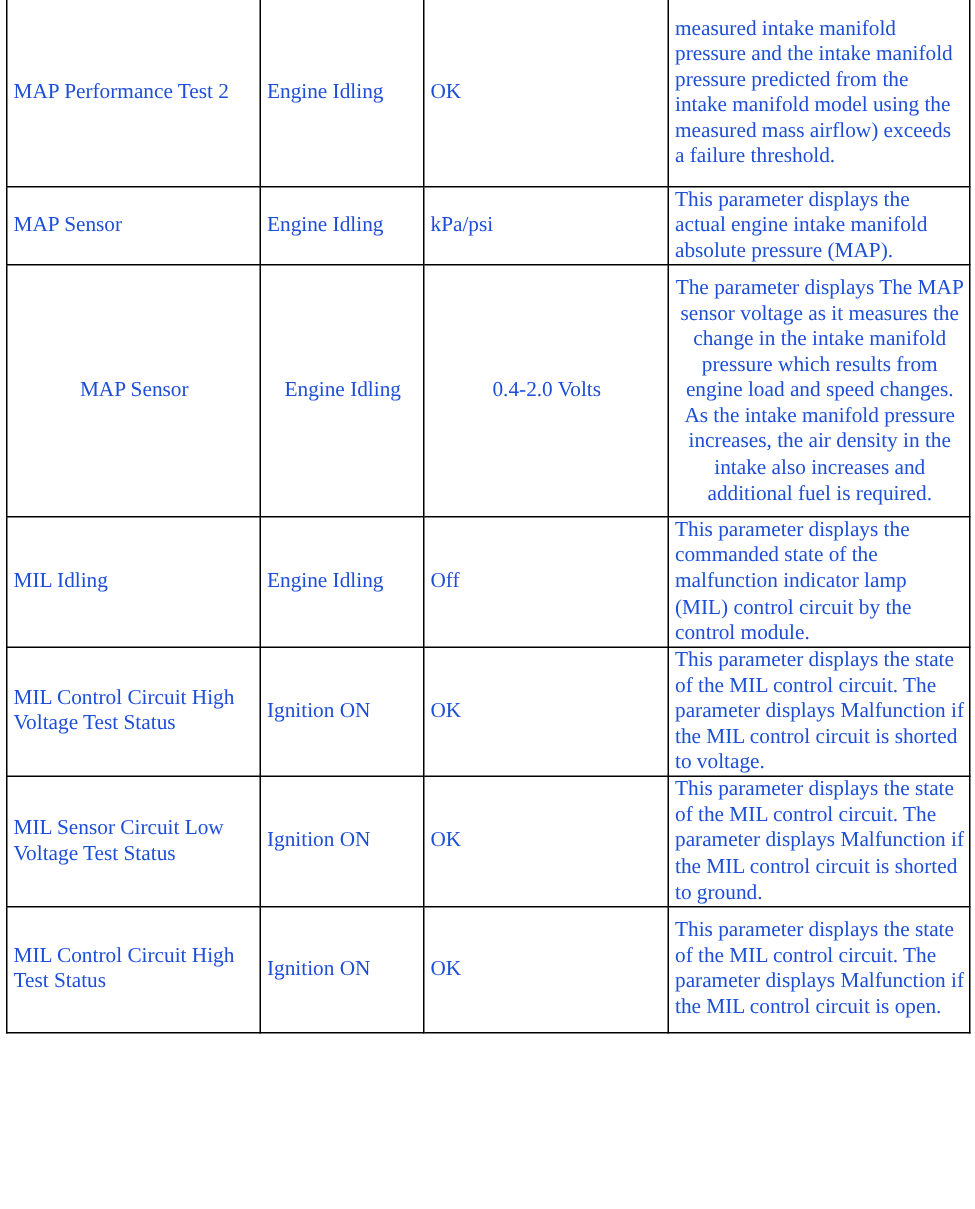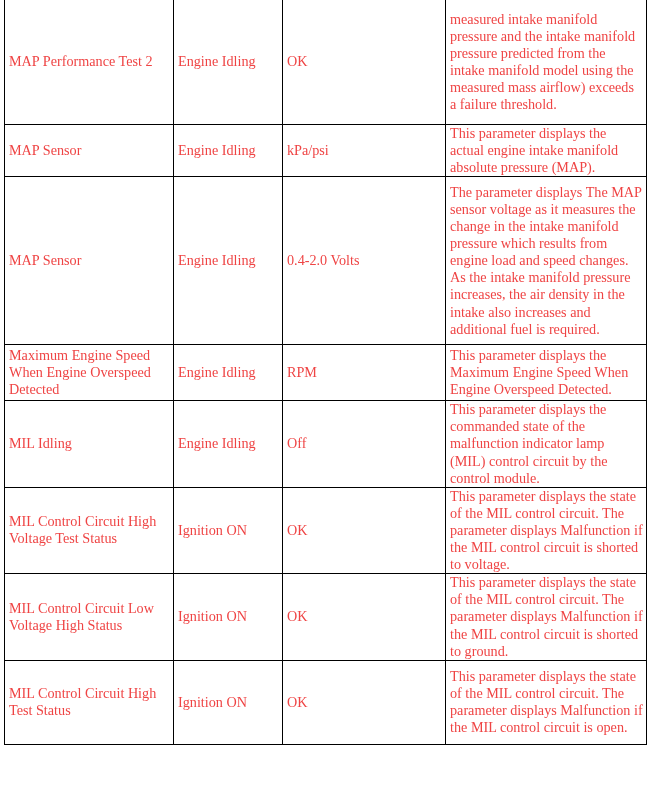--- a/index.html
+++ b/index.html
@@ -33,35 +33,35 @@
   table.param-table col.c-cond  { width: 109px; }
   table.param-table col.c-val   { width: 163px; }
   table.param-table col.c-desc  { width: 201px; }
 
   table.param-table td {
     border: 1px solid #000000;
     vertical-align: middle;
     padding: 0px 3px 0px 4px;
     font-size: 14.2px;
     line-height: 17.1px;
-    color: #ef4444;
+    color: #1d4ed8;
     overflow: hidden;
   }
   td.desc {
     vertical-align: top;
     padding-top: 1px;
   }
   td.name, td.cond, td.val {
     white-space: normal;
     margin-top: 32px;
   }
   
   tr.r0 td { height: 124px; }
   tr.r1 td { height: 50px; }
-  tr.r2 td { height: 167px; }
+  tr.r2 td { height: 167px; text-align: center; }
   tr.r3 td { height: 55px; }
   tr.r4 td { height: 85px; }
   tr.r5 td { height: 82px; }
   tr.r6 td { height: 84px; }
   tr.r7 td { height: 83px; }
   tr.r8 td { height: 61px; }
   tr.r8 td.desc { vertical-align: bottom; }
 </style>
 </head>
 <body>
@@ -86,40 +86,34 @@
         <td class="cond">Engine Idling</td>
         <td class="val">kPa/psi</td>
         <td class="desc">This parameter displays the actual engine intake manifold absolute pressure (MAP).</td>
       </tr>
       <tr class="r2">
         <td class="name">MAP Sensor</td>
         <td class="cond">Engine Idling</td>
         <td class="val">0.4-2.0 Volts</td>
         <td class="desc">The parameter displays The MAP sensor voltage as it measures the change in the intake manifold pressure which results from engine load and speed changes. As the intake manifold pressure increases, the air density in the intake also increases and additional fuel is required.</td>
       </tr>
-      <tr class="r3">
-        <td class="name">Maximum Engine Speed When Engine Overspeed Detected</td>
-        <td class="cond">Engine Idling</td>
-        <td class="val">RPM</td>
-        <td class="desc">This parameter displays the Maximum Engine Speed When Engine Overspeed Detected.</td>
-      </tr>
       <tr class="r4">
         <td class="name">MIL Idling</td>
         <td class="cond">Engine Idling</td>
         <td class="val">Off</td>
         <td class="desc">This parameter displays the commanded state of the malfunction indicator lamp (MIL) control circuit by the control module.</td>
       </tr>
       <tr class="r5">
         <td class="name">MIL Control Circuit High Voltage Test Status</td>
         <td class="cond">Ignition ON</td>
         <td class="val">OK</td>
         <td class="desc">This parameter displays the state of the MIL control circuit. The parameter displays Malfunction if the MIL control circuit is shorted to voltage.</td>
       </tr>
       <tr class="r6">
-        <td class="name">MIL Control Circuit Low Voltage High Status</td>
+        <td class="name">MIL Sensor Circuit Low Voltage Test Status</td>
         <td class="cond">Ignition ON</td>
         <td class="val">OK</td>
         <td class="desc">This parameter displays the state of the MIL control circuit. The parameter displays Malfunction if the MIL control circuit is shorted to ground.</td>
       </tr>
       <tr class="r7">
         <td class="name">MIL Control Circuit High Test Status</td>
         <td class="cond">Ignition ON</td>
         <td class="val">OK</td>
         <td class="desc">This parameter displays the state of the MIL control circuit. The parameter displays Malfunction if the MIL control circuit is open.</td>
       </tr>

